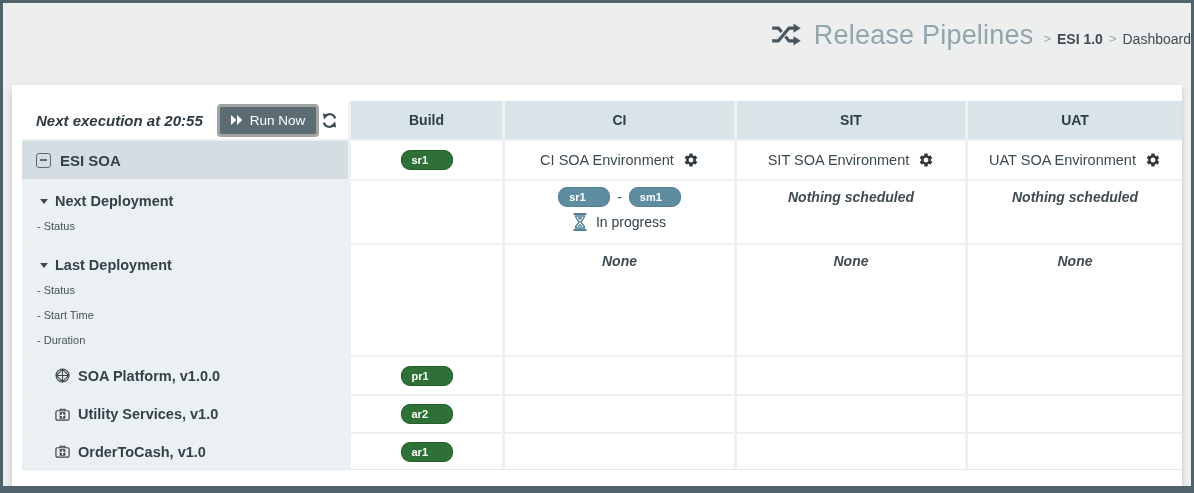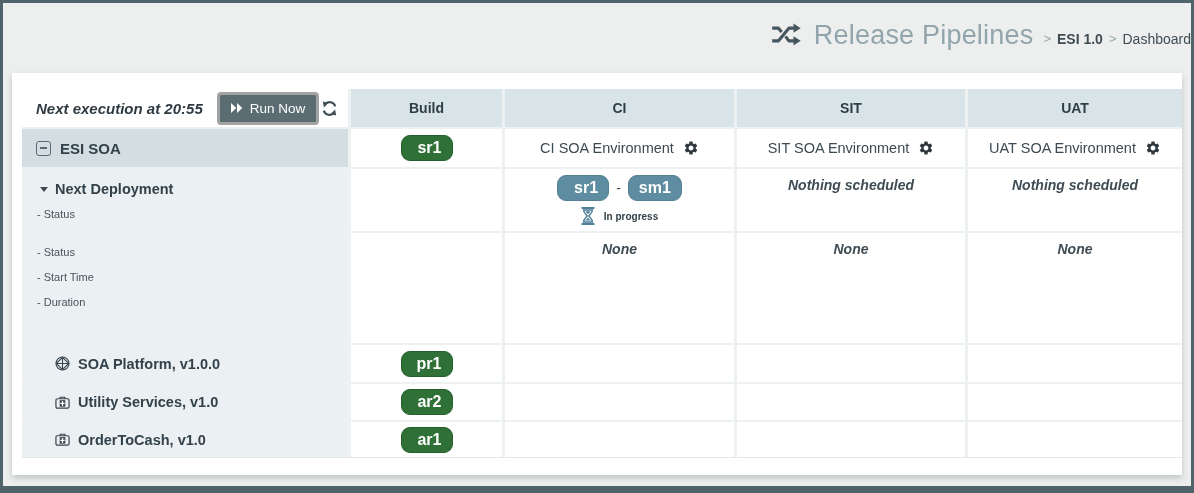--- a/index.html
+++ b/index.html
@@ -25,21 +25,21 @@
     font-size: 27px;
     font-weight: 300;
     color: #92a5ad;
     letter-spacing: 0.2px;
   }
   .breadcrumb { margin-left: 10px; font-size: 14px; color: #3e4c54; display: flex; align-items: center; gap: 6px; margin-top: 6px; }
   .crumb-sep { color: #94a6ad; font-size: 13px; }
   .crumb-strong { font-weight: bold; }
   
   .panel {
-    margin: 18px 9px 0 9px;
+    margin: 30px 9px 0 9px;
     height: 402px;
     background: #ffffff;
     box-shadow: 0 3px 6px rgba(60,70,75,0.25);
     padding: 16px 0 0 10px;
   }
   .grid {
     display: grid;
     width: 1160px;
     grid-template-columns: 326px 151px 229px 228px 1fr;
     grid-template-rows: 38px 38px 62px 110px 37px 36px 35px;
@@ -89,40 +89,40 @@
   .sub-item { padding-left: 15px; height: 25px; line-height: 25px; font-size: 11px; color: #47535b; }
   .app-row-label {
     background: #ebf0f2;
     display: flex; align-items: center; gap: 8px;
     padding-left: 33px;
     font-weight: bold; font-size: 14.5px; color: #33424a;
   }
   
   .badge-cell { display: flex; align-items: center; justify-content: center; }
   .badge {
-    display: inline-block; min-width: 52px; text-align: right;
-    font-size: 16px; font-weight: bold; color: #ffffff;
+    display: inline-block; min-width: 52px; text-align: left;
+    font-size: 11px; font-weight: bold; color: #ffffff;
     padding: 3px 10px; border-radius: 9px;
   }
   .badge-green { background: #2e7036; border: 1px solid #265e2d; }
   .badge-blue  { background: #5e8ca0; border: 1px solid #548093; }
   .env-cell {
     display: flex; align-items: center; justify-content: center; gap: 9px;
     font-size: 14.5px; color: #3d4a52;
   }
   .note-cell {
     display: flex; justify-content: center; align-items: flex-start;
     padding-top: 8px;
     font-size: 14px; font-weight: bold; font-style: italic; color: #3f4c54;
   }
   .ci-next-cell { display: flex; flex-direction: column; align-items: center; padding-top: 6px; gap: 6px; }
   .badge-pair { display: flex; align-items: center; gap: 7px; }
   .badge-sep { font-size: 14px; color: #3d4a52; }
   .progress-row { display: flex; align-items: center; gap: 9px; }
-  .progress-label { font-weight: bold; font-size: 10px; color: #33424a; }
+  .progress-label { font-weight: normal; font-size: 14px; color: #33424a; }
   
   .collapse-box {
     width: 15px; height: 15px;
     border: 1.4px solid #5a6b73; border-radius: 3px;
     display: inline-flex; align-items: center; justify-content: center;
     cursor: pointer; flex: 0 0 auto;
   }
   .collapse-box i { display: block; width: 7px; height: 1.8px; background: #5a6b73; }
   .gear-btn { background: none; border: none; padding: 0; cursor: pointer; display: flex; }
 </style>
@@ -240,20 +240,24 @@
             <path d="M4.1 13.6 h5.8 c-0.9-1.1-2.2-1.7-2.9-2.8 c-0.7 1.1-2 1.7-2.9 2.8 z" fill="#4e7f96"></path>
           </svg>
         </span>
         <span class="progress-label">In progress</span>
       </div>
     </div>
     <div class="cell note-cell">Nothing scheduled</div>
     <div class="cell note-cell">Nothing scheduled</div>
 
     <div class="left-light">
+      <div class="group-row">
+        <span class="caret"></span>
+        <span class="group-label">Last Deployment</span>
+      </div>
       <div class="sub-item">- Status</div>
       <div class="sub-item">- Start Time</div>
       <div class="sub-item">- Duration</div>
     </div>
     <div class="cell"></div>
     <div class="cell note-cell">None</div>
     <div class="cell note-cell">None</div>
     <div class="cell note-cell">None</div>
 
     <div class="app-row-label">

